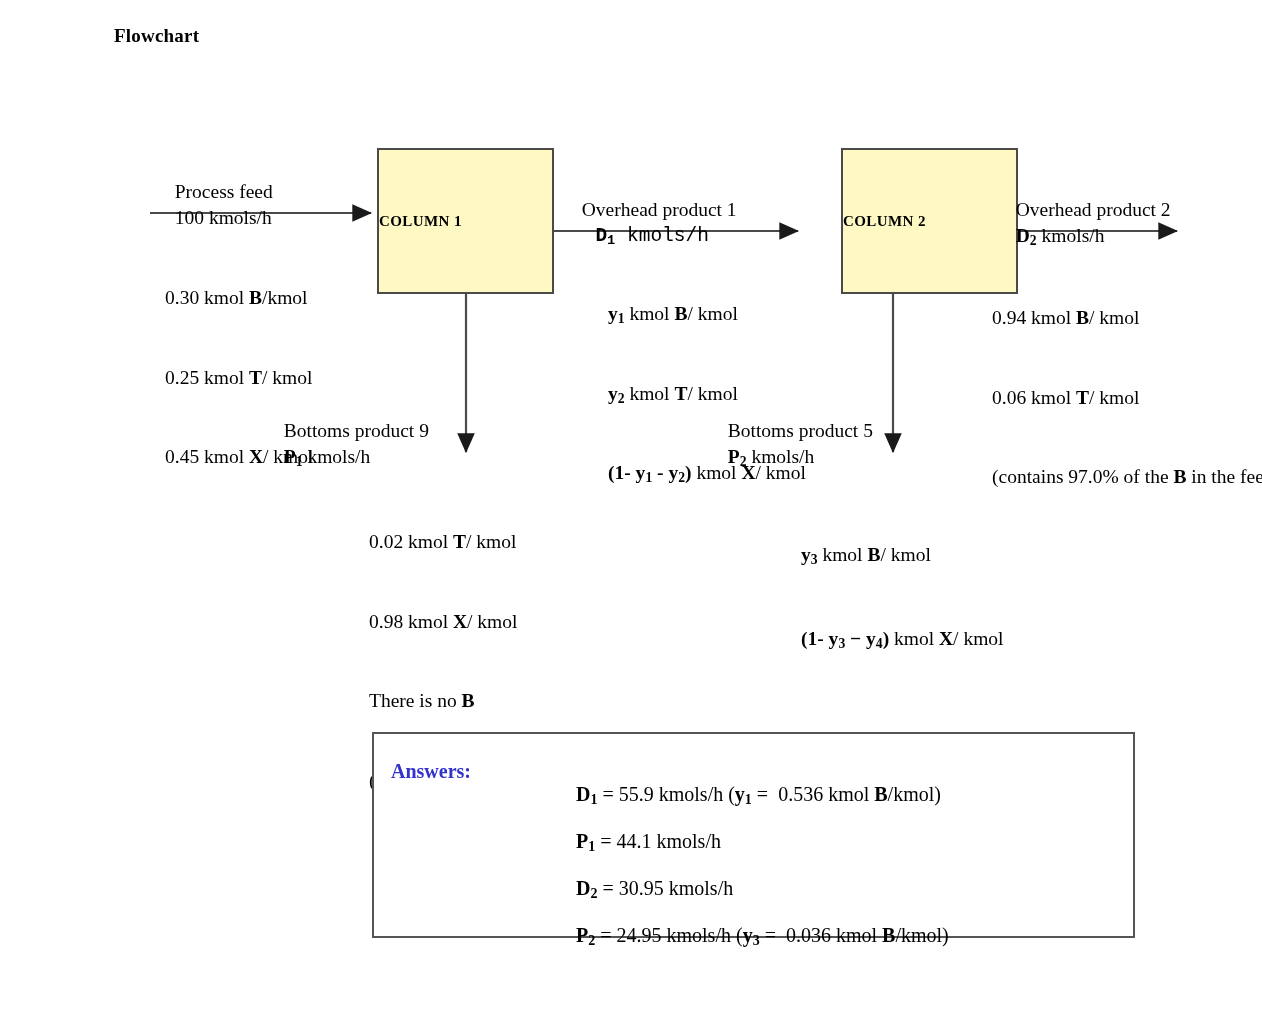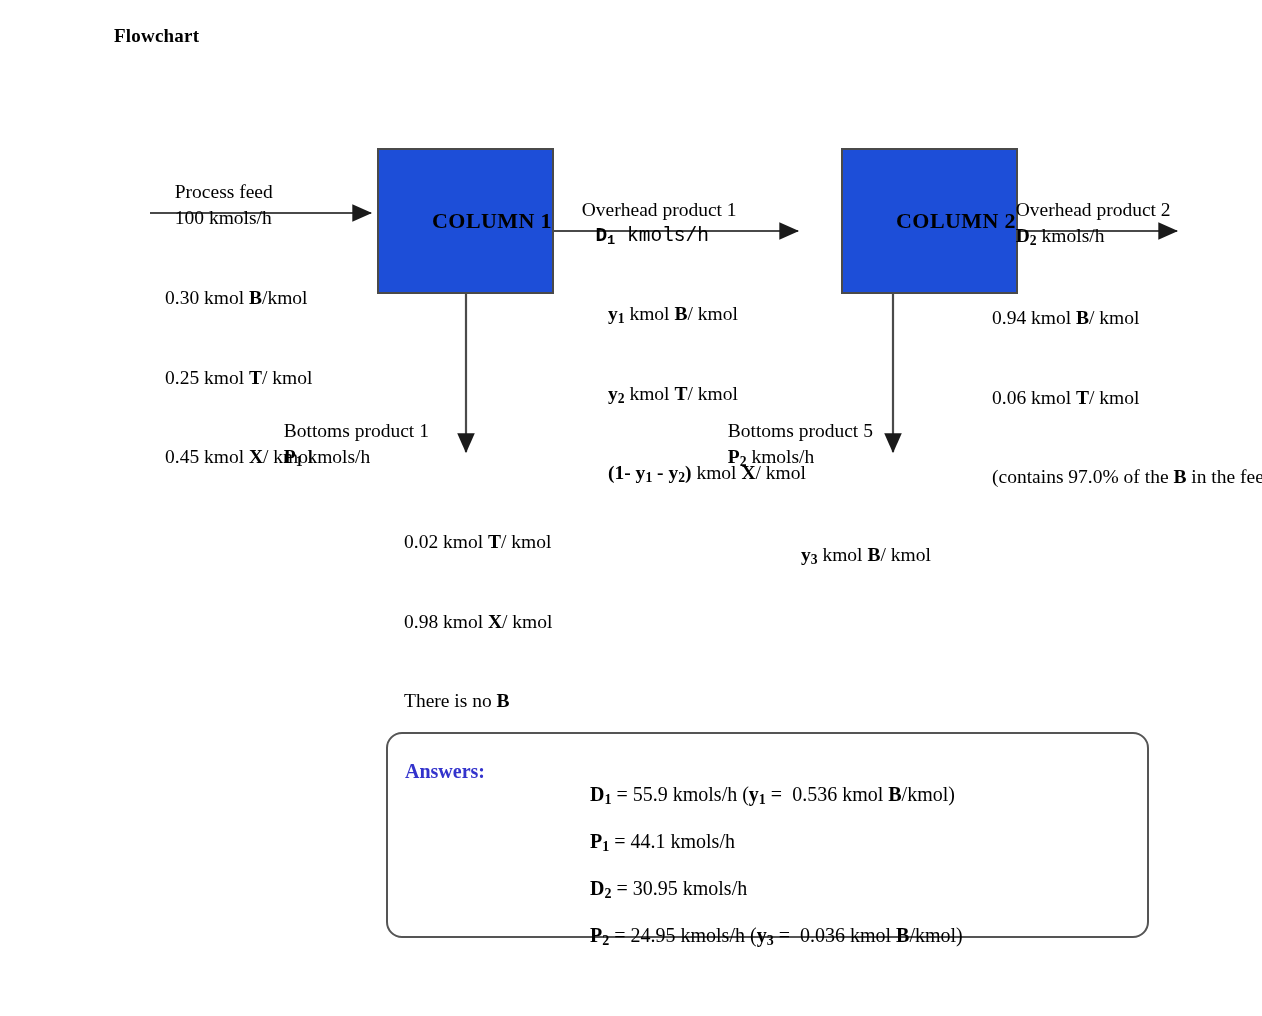--- a/index.html
+++ b/index.html
@@ -34,26 +34,26 @@
   b, .b { font-weight: bold; }
   sub {
     font-size: 0.70em;
     font-weight: bold;
     vertical-align: -0.22em;
     line-height: 0;
   }
 
   .col-box {
     border: 2px solid #4a4a4a;
-    background: #1d4ed8;
+    background: #fef9c3;
     display: flex;
     align-items: center;
-    justify-content: flex-end;
+    justify-content: flex-start;
     font-weight: bold;
-    font-size: 22px;
+    font-size: 15px;
     letter-spacing: 0.4px;
   }
 
   .answers-box {
     border: 2px solid #555555;
     background: #ffffff;
   }
   .answers-inner {
     position: relative;
     width: 100%;
@@ -144,43 +144,44 @@
 <div class="abs txt" style="left:1006px; top:196px;">
   <b>D<sub>2</sub></b> kmols/h
 </div>
 <div class="abs txt" style="left:992px; top:252px; width:245px;">
   <div>0.94 kmol <b>B</b>/ kmol</div>
   <div>0.06 kmol <b>T</b>/ kmol</div>
   <div class="wrap">(contains 97.0% of the <b>B</b> in the feed to this column)</div>
 </div>
 
 <div class="abs txt" style="left:274px; top:391px;">
-  <span>Bottoms product 1</span>
+  <span>Bottoms product 9</span>
 </div>
 <div class="abs txt" style="left:274px; top:417px;">
   <b>P<sub>1</sub></b> kmols/h
 </div>
-<div class="abs txt" style="left:369px; top:476px; width:260px;margin-left:35px;">
+<div class="abs txt" style="left:369px; top:476px; width:260px;">
   <div>0.02 kmol <b>T</b>/ kmol</div>
   <div>0.98 kmol <b>X</b>/ kmol</div>
   <div>There is no <b>B</b></div>
   <div class="wrap">(contains 96.0% of the <b>X</b> in the feed to this column)</div>
 </div>
 
 <div class="abs txt" style="left:718px; top:391px;">
   <span>Bottoms product 5</span>
 </div>
 <div class="abs txt" style="left:718px; top:417px;">
   <b>P<sub>2</sub></b> kmols/h
 </div>
 <div class="abs txt" style="left:801px; top:485px; width:300px; line-height:28px;">
   <div><b>y<sub>3</sub></b> kmol <b>B</b>/ kmol</div>
+  <div><b>(1- y<sub>3</sub> − y<sub>4</sub>)</b> kmol <b>X</b>/ kmol</div>
 </div>
 
-<div class="abs answers-box" style="left:386px; top:732px; width:759px; height:202px;border-radius:16px;">
+<div class="abs answers-box" style="left:372px; top:732px; width:759px; height:202px;">
   <div class="answers-inner">
     <div class="ans-label" style="color: rgb(51, 51, 204);">Answers:</div>
     <div class="ans-line" style="top:26px;text-align:center;">
       <b>D<sub>1</sub></b> = 55.9 kmols/h (<b>y<sub>1</sub></b> =&nbsp; 0.536 kmol <b>B</b>/kmol)
     </div>
     <div class="ans-line" style="top:73px;">
       <b>P<sub>1</sub></b> = 44.1 kmols/h
     </div>
     <div class="ans-line" style="top:120px;">
       <b>D<sub>2</sub></b> = 30.95 kmols/h

